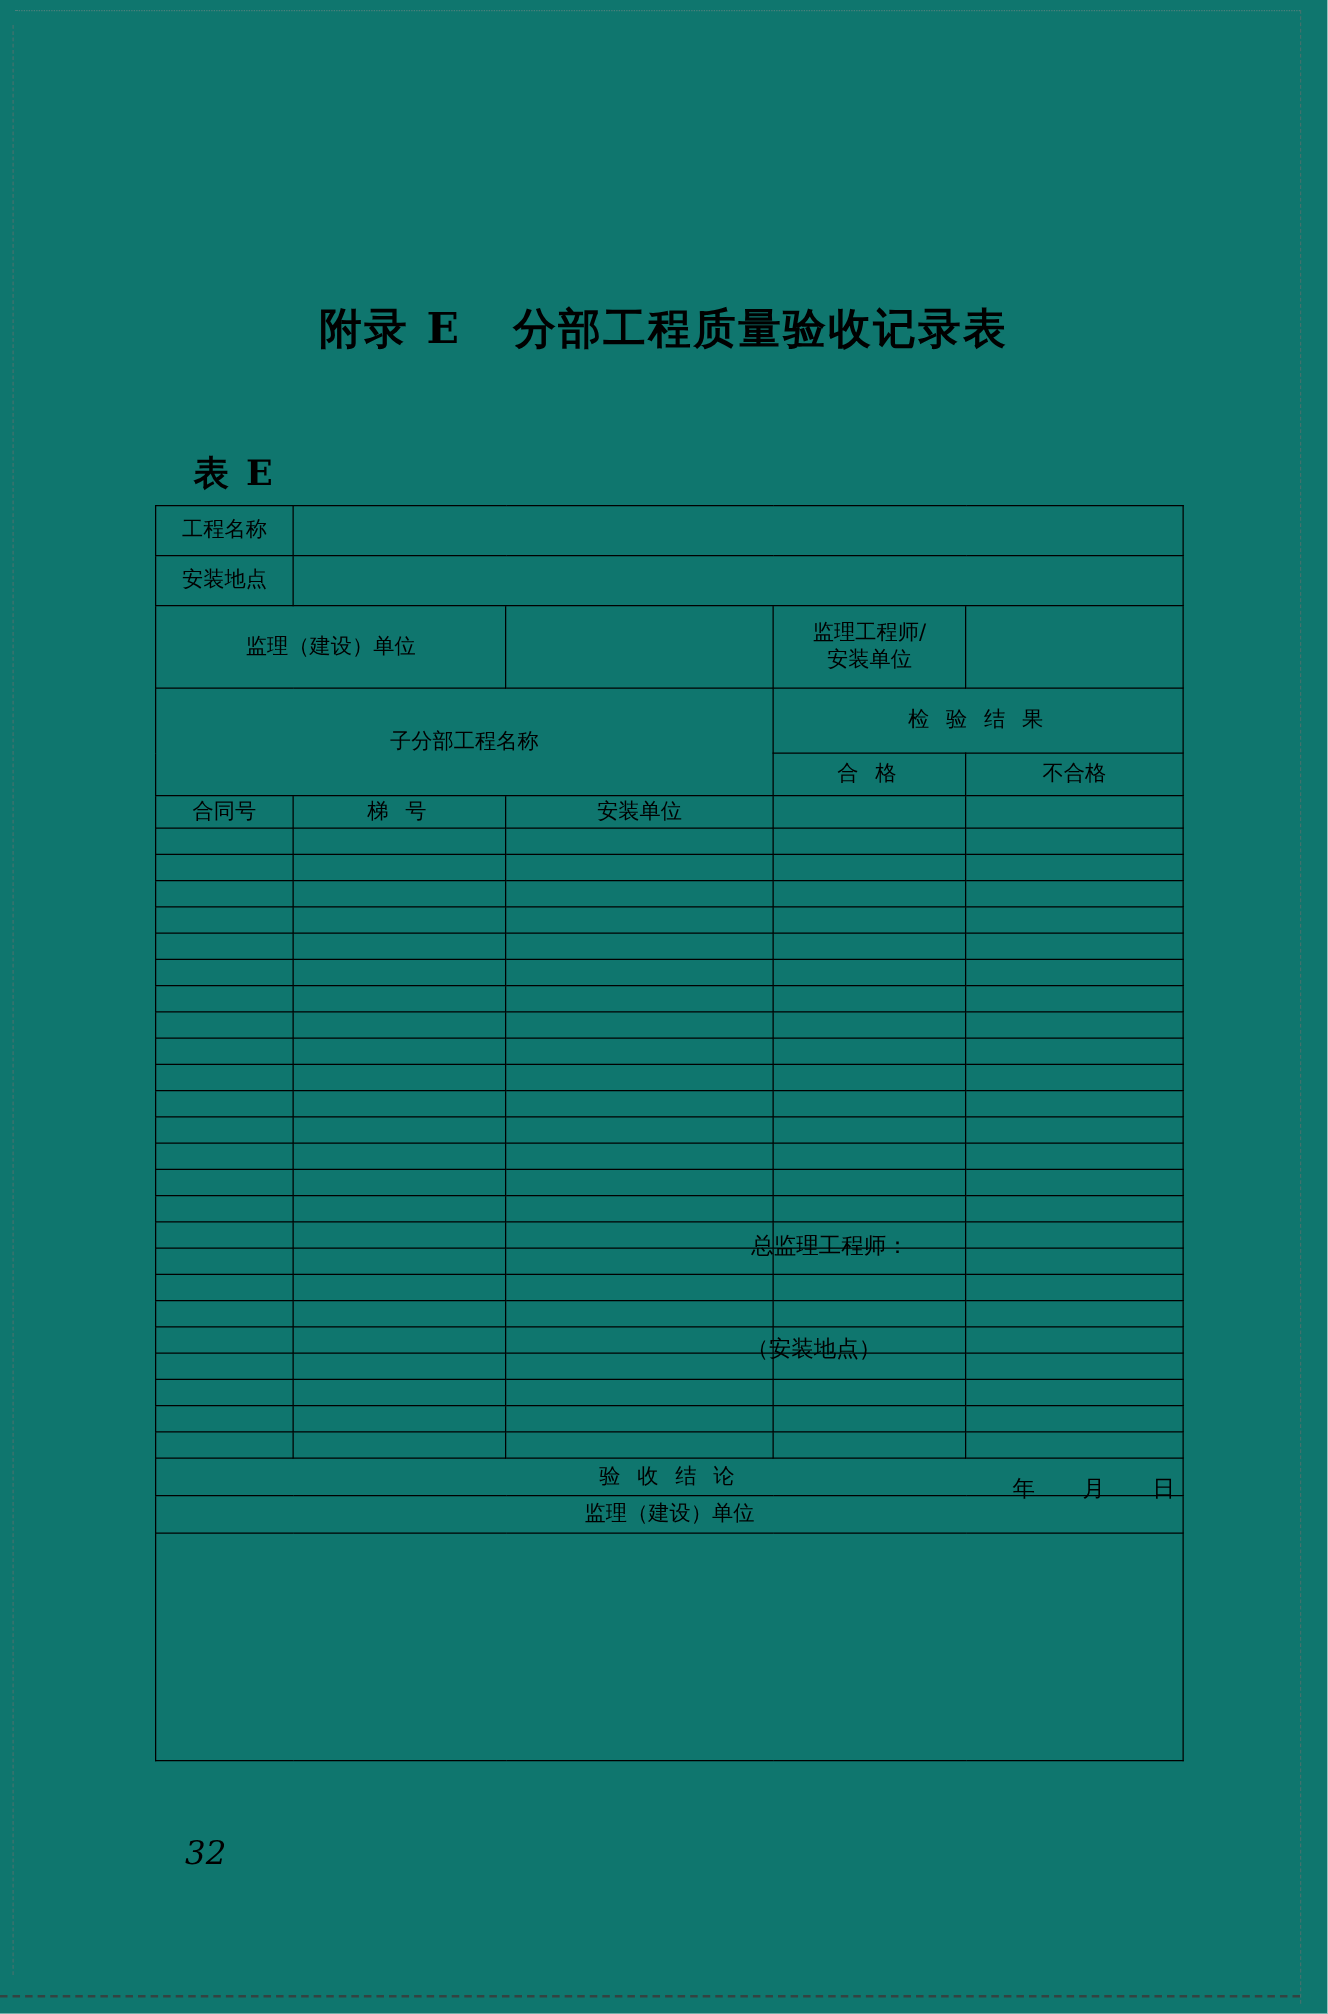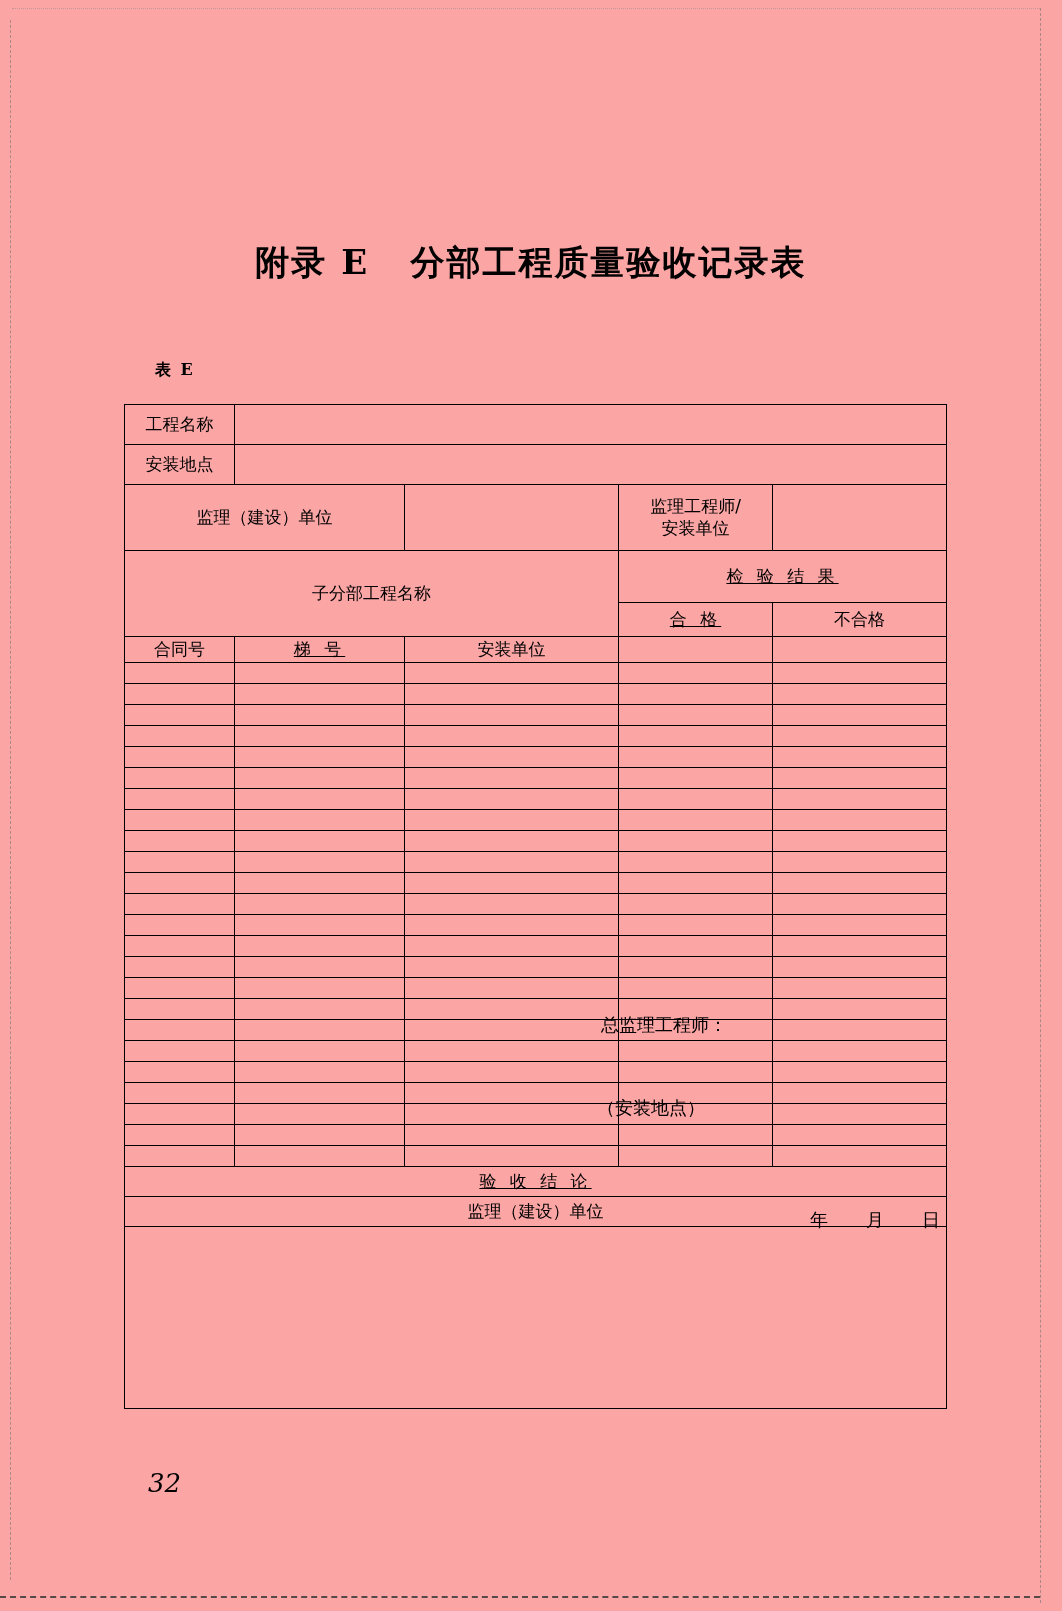--- a/index.html
+++ b/index.html
@@ -9,21 +9,21 @@
   }
   body {
     font-family: "DejaVu Sans", "Liberation Sans", sans-serif;
     color: #000000;
   }
   #page {
     position: relative;
     width: 1062px;
     height: 1611px;
     overflow: hidden;
-    background: #fca5a5;
+    background: #0f766e;
   }
 
   
   .scanedge {
     position: absolute;
     background: transparent;
   }
   .scanedge-left {
     left: 10px; top: 20px;
     width: 0; height: 1560px;
@@ -65,21 +65,21 @@
     position: absolute;
     left: 125px; top: 360px;
     width: 820px;
     height: 30px;
   }
   .subtitle-left {
     position: absolute;
     left: 30px; top: 0;
     font-family: "DejaVu Serif", "Liberation Serif", serif;
     font-weight: bold;
-    font-size: 16px;
+    font-size: 28px;
     letter-spacing: 2px;
     white-space: pre;
   }
   .subtitle-center {
     position: absolute;
     left: 0; top: 0;
     width: 820px;
     text-align: center;
     padding-left: 130px;
     box-sizing: border-box;
@@ -129,32 +129,32 @@
   .r-sign    { height: 182px; }
 
   td.left-label {
     text-align: center;
     width: 110px;
   }
   td.wide-left {
     text-align: left;
     padding-left: 18px;
   }
-  .spaced1 { letter-spacing: 4px; text-decoration: underline; }
+  .spaced1 { letter-spacing: 4px; }
 
   
   .sign-box {
     position: relative;
     height: 100%;
     text-align: left;
   }
   .sign-lines {
     position: absolute;
     left: 470px;
-    bottom: 0;
+    bottom: 28px;
     text-align: left;
     font-size: 18px;
     line-height: 1.55;
     white-space: pre;
   }
   .sign-indent1 { padding-left: 6px; }
   .sign-indent2 { padding-left: 2px; }
   .sign-date { padding-left: 112px; letter-spacing: 0px; }
   .sign-date span { display: inline-block; width: 56px; }
 

